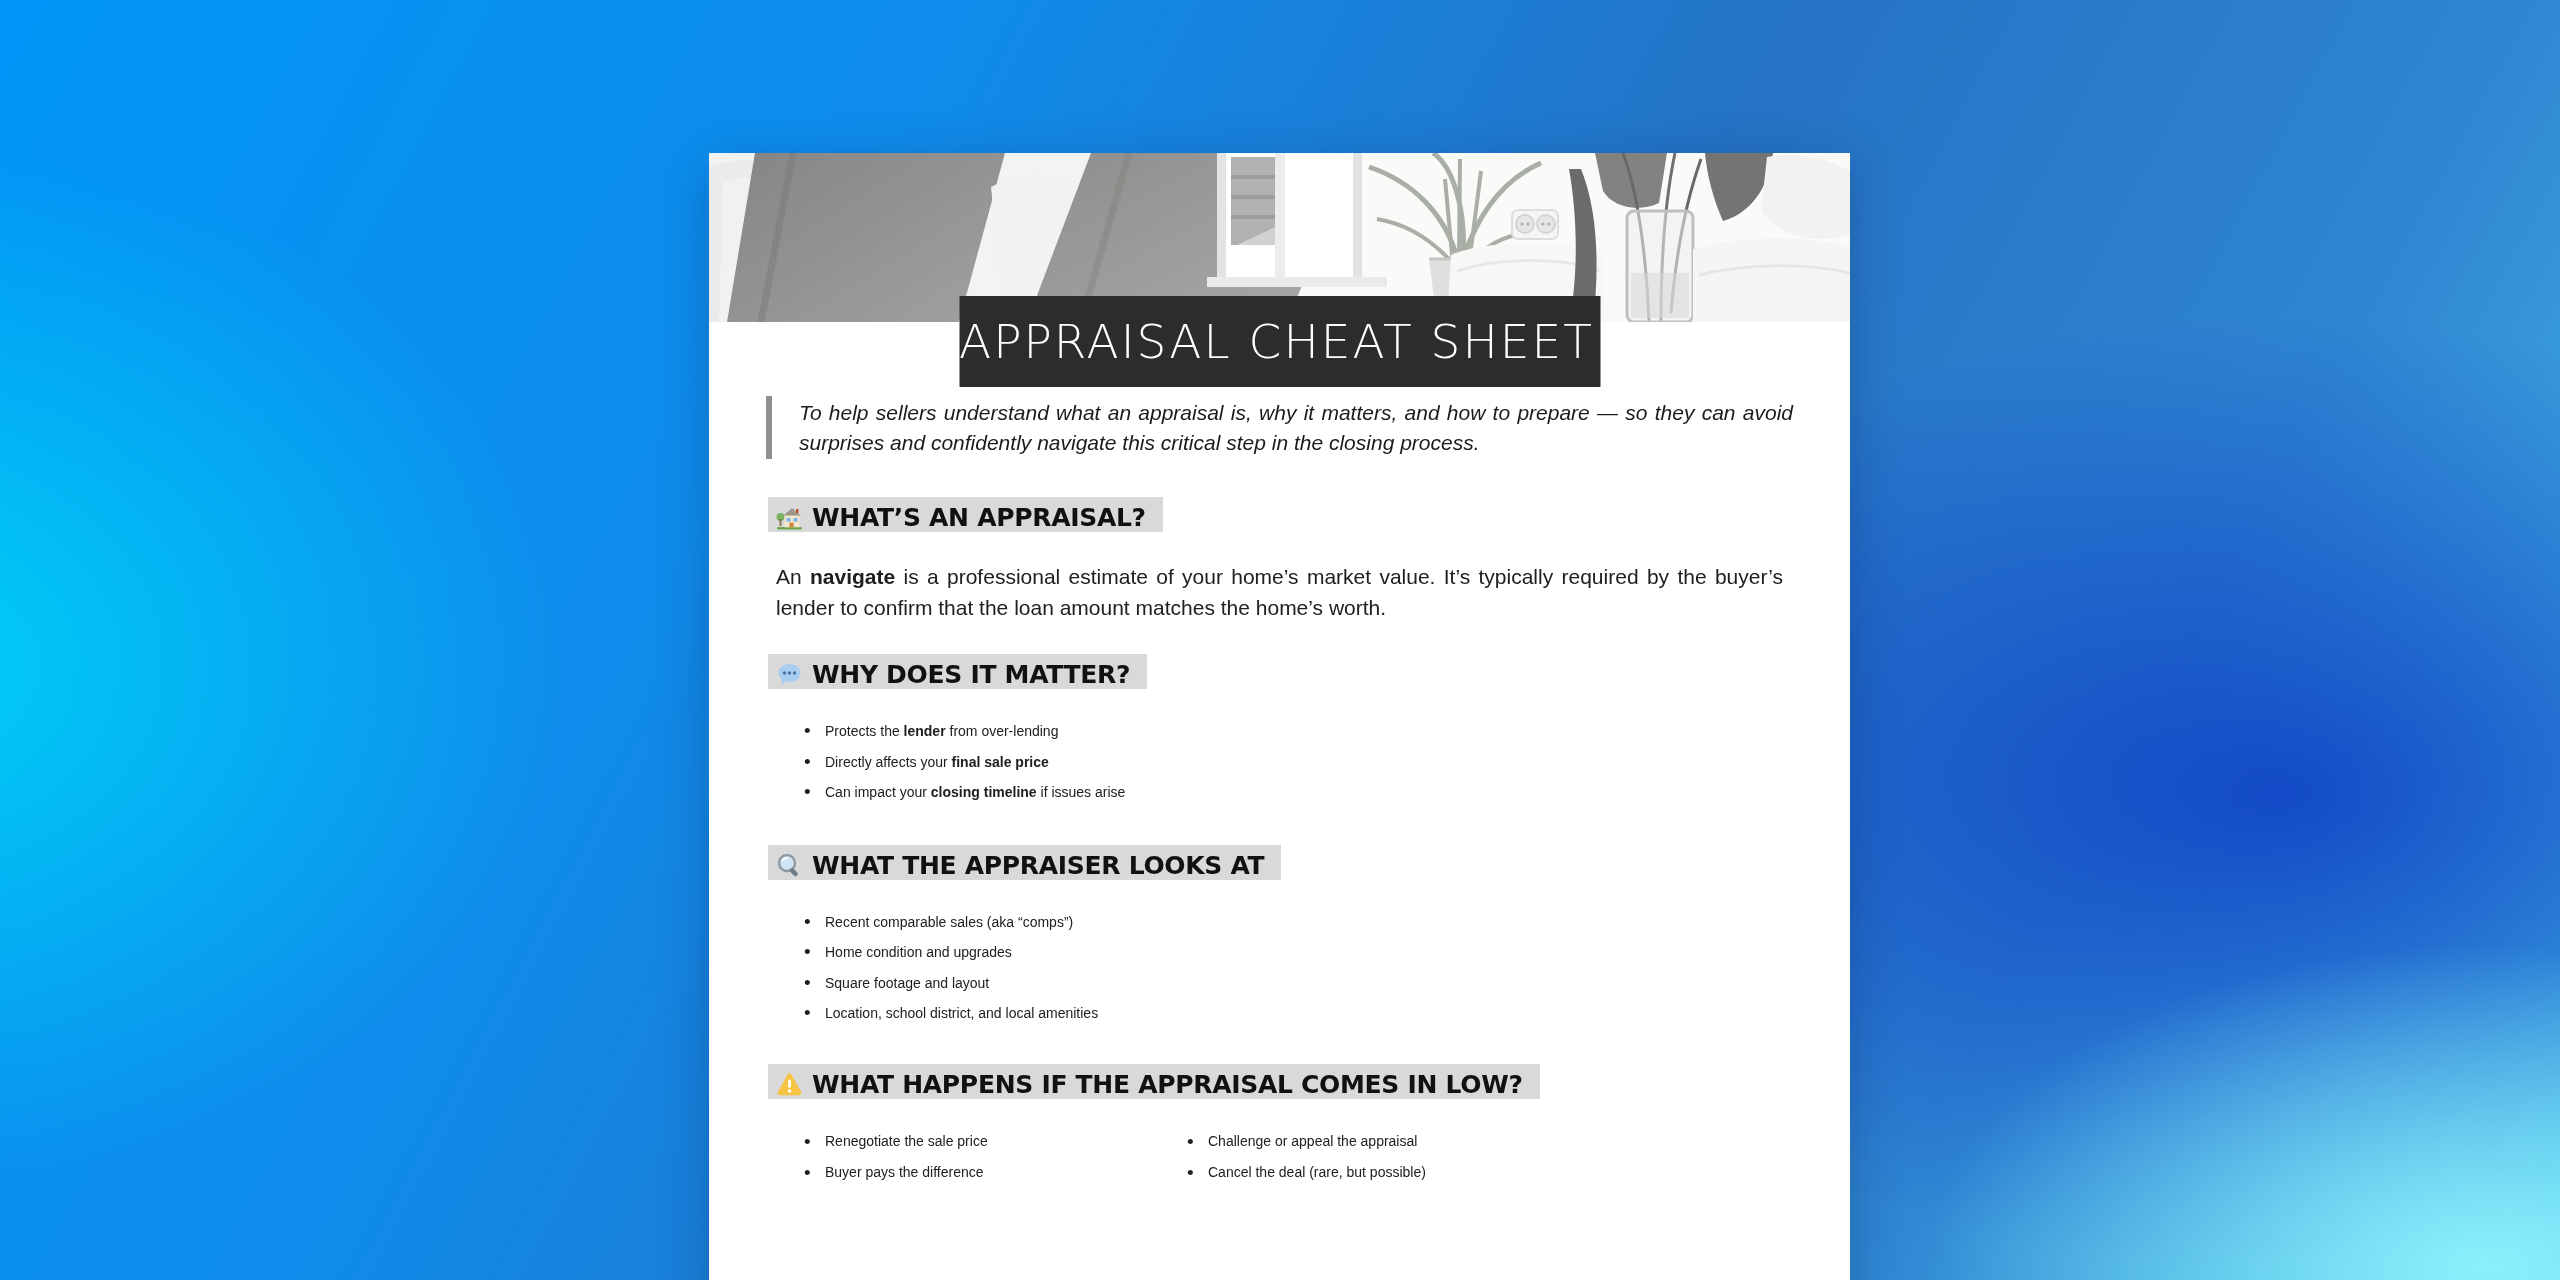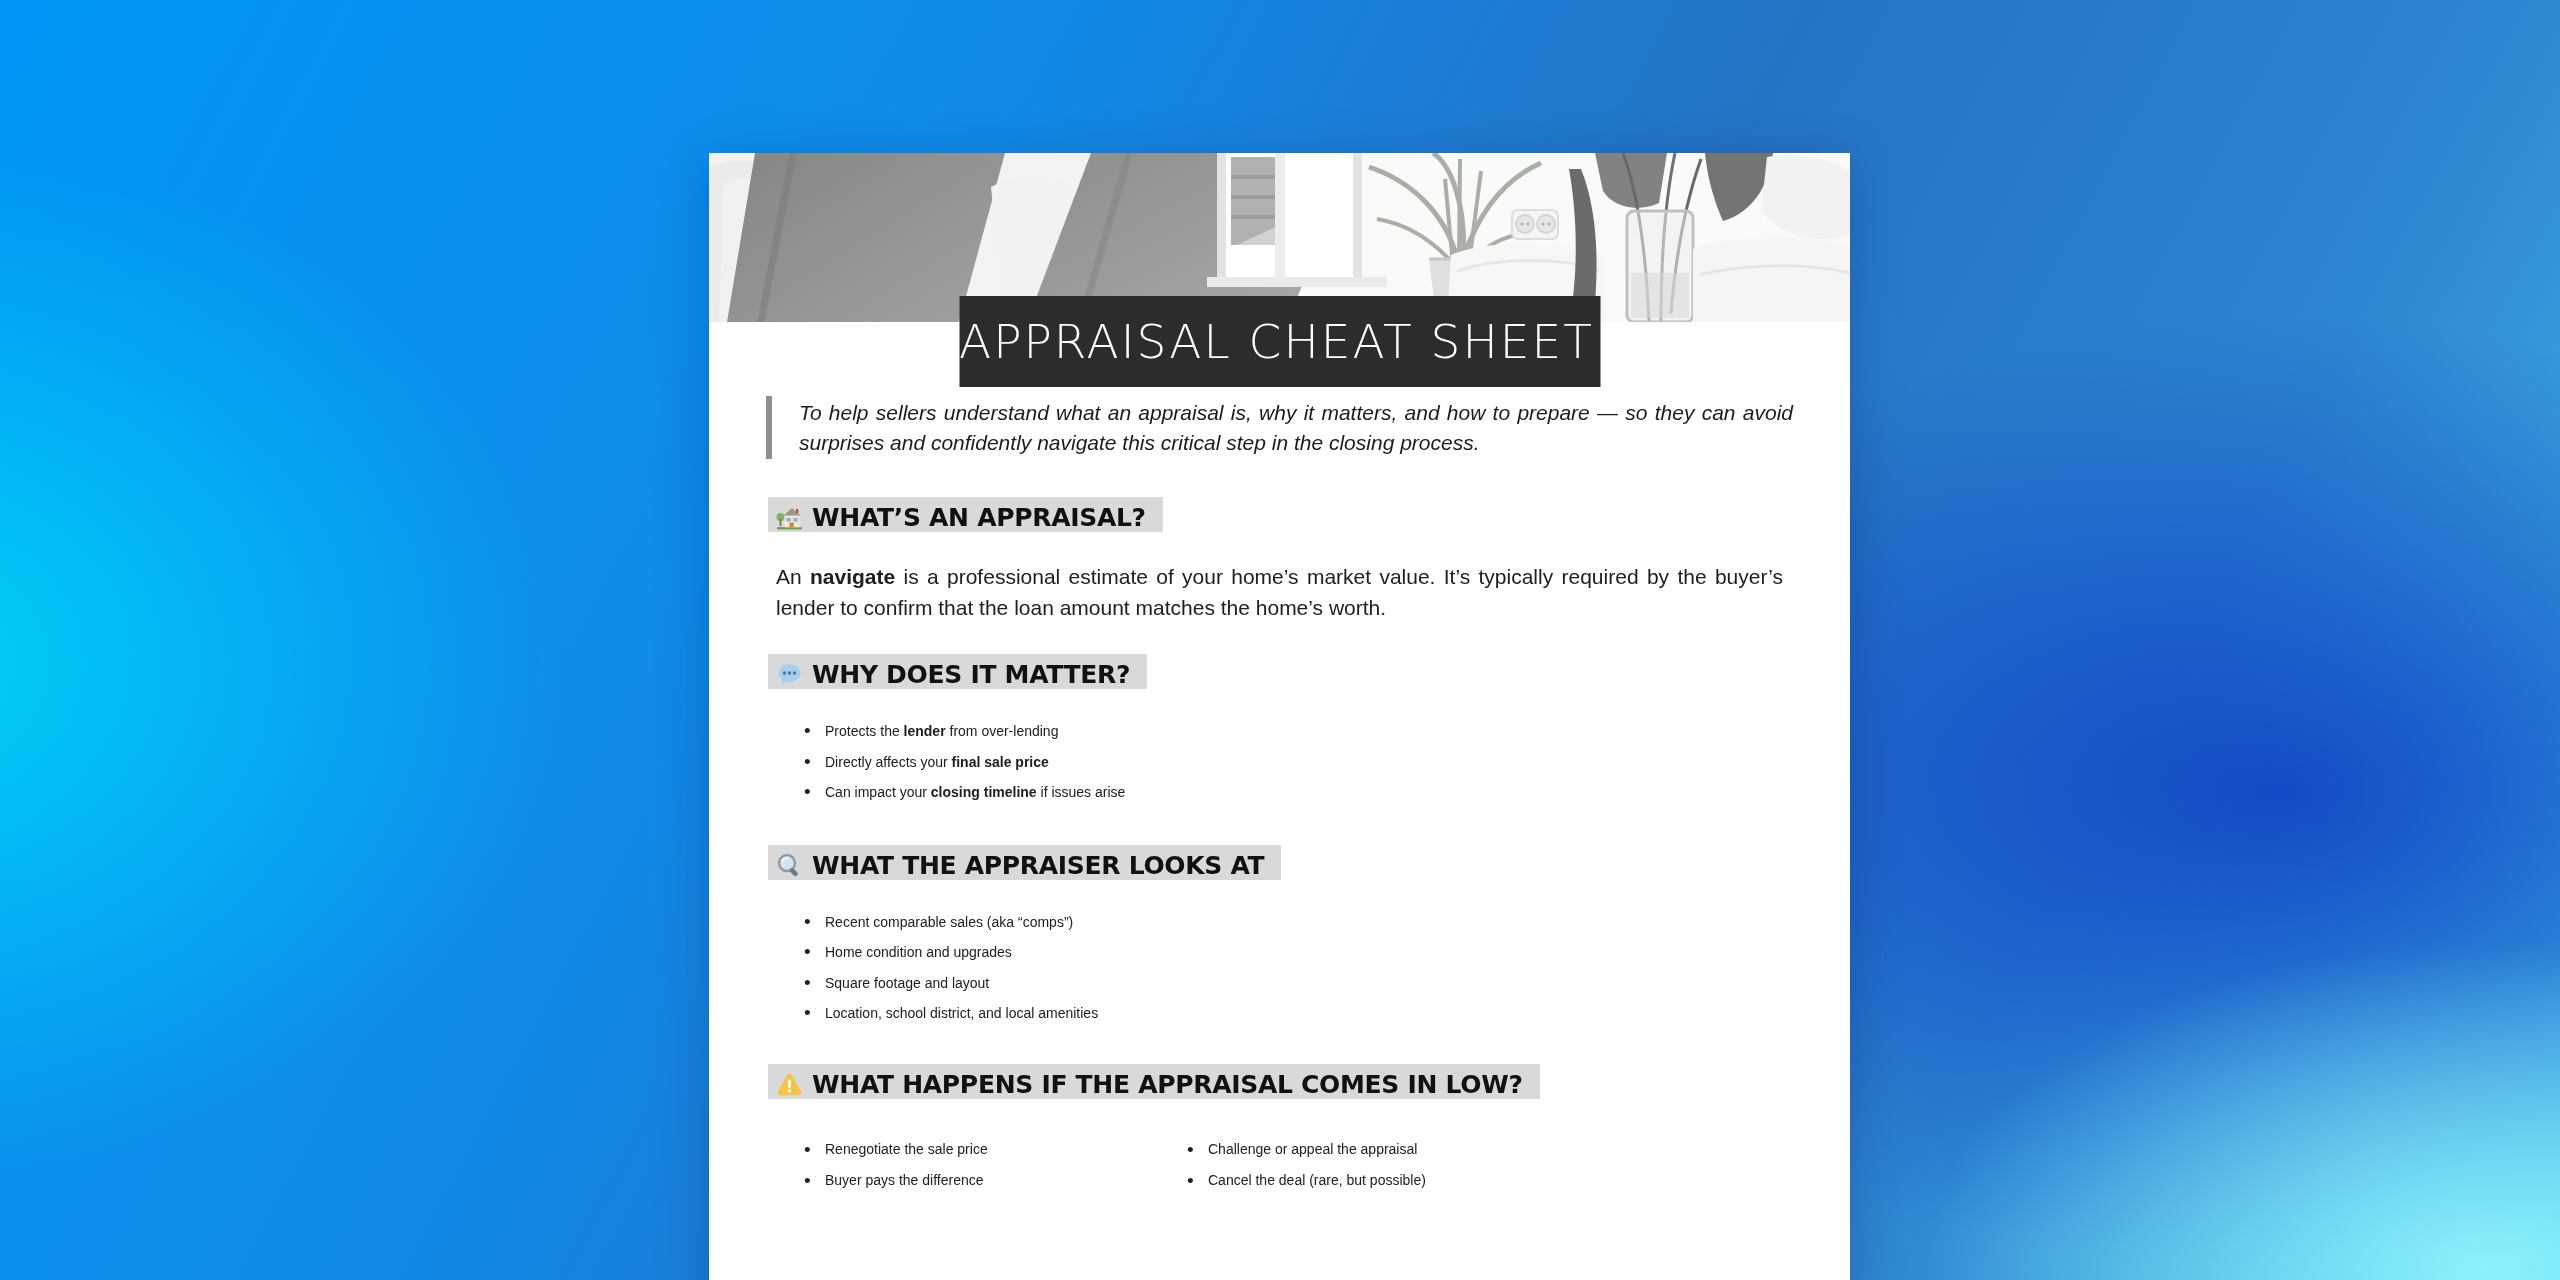--- a/index.html
+++ b/index.html
@@ -50,21 +50,21 @@
   }
   p.body-p b, li b{font-weight:bold;}
   ul.bullets{list-style:none;margin:24px 0 0 0;padding:0 0 0 36px;}
   ul.bullets li{
     position:relative;padding-left:23px;font-size:14px;line-height:30.5px;color:#202020;
   }
   ul.bullets li::before{
     content:"•";position:absolute;left:2px;top:0;font-size:19px;color:#202020;
   }
   .cols{display:grid;grid-template-columns:383px auto;margin-top:24px;}
-  .cols ul.bullets{margin-top:8px;}
+  .cols ul.bullets{margin-top:0;}
   .cols ul.bullets li{line-height:31px;}
 </style>
 </head>
 <body>
 
 <div class="doc">
 
   <div class="photo">
     <svg viewBox="0 0 1141 169" preserveAspectRatio="none" aria-hidden="true">
       <defs>

